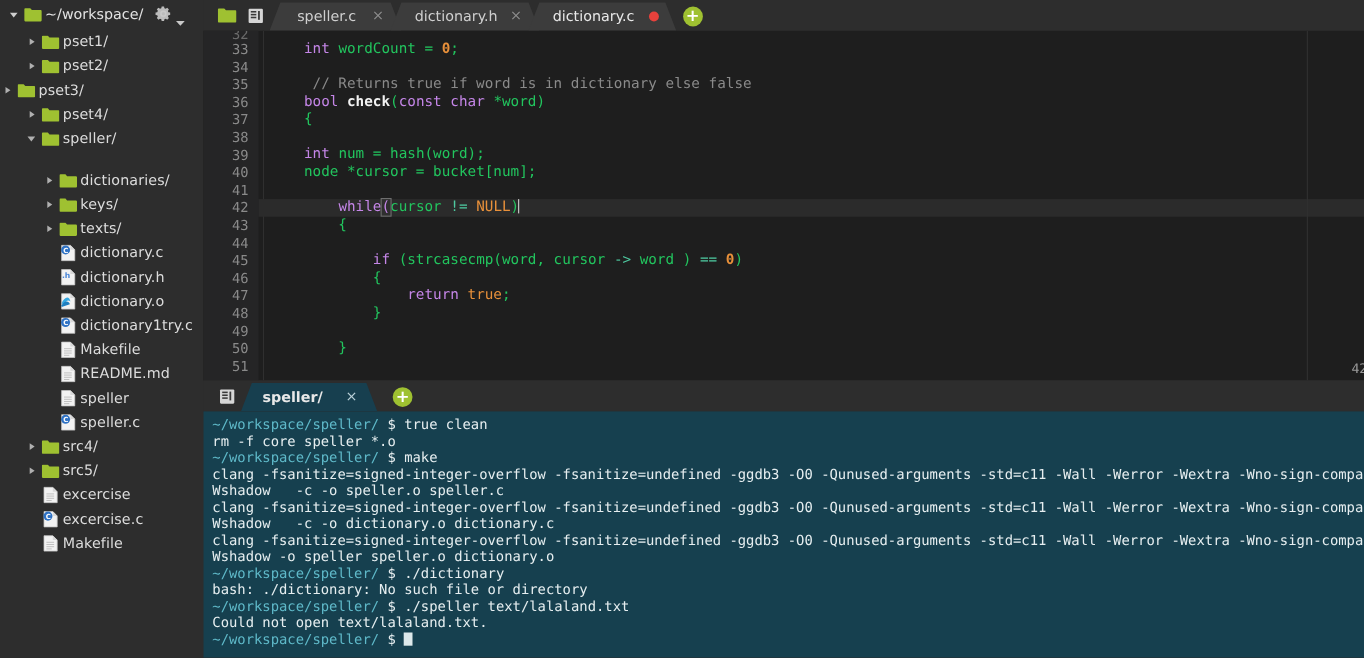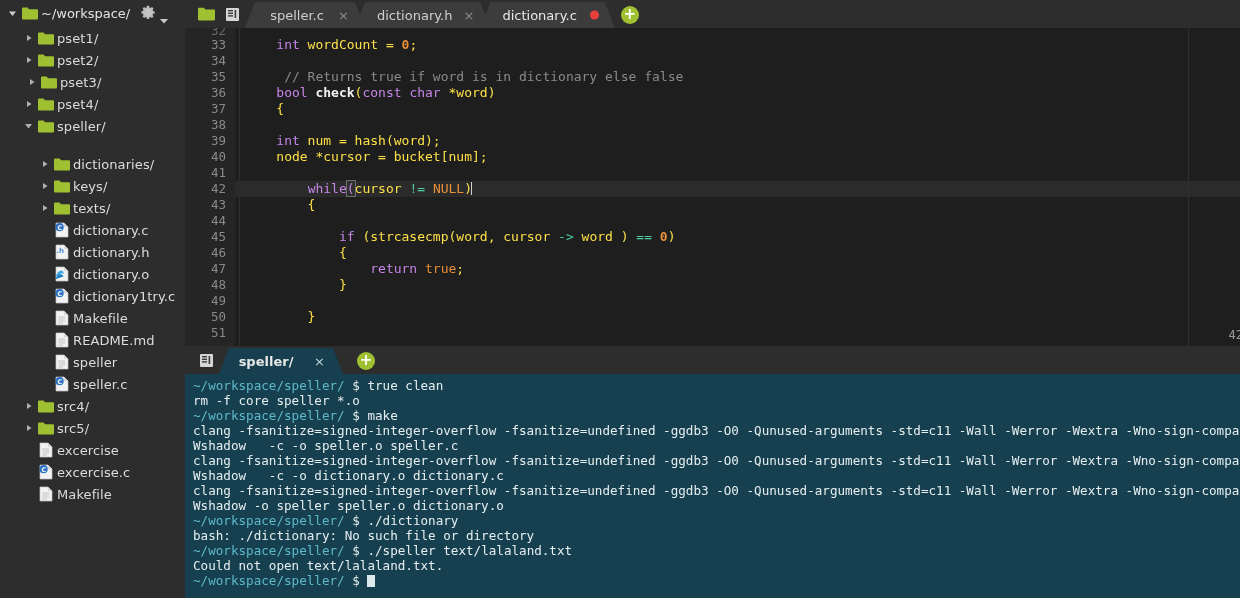--- a/index.html
+++ b/index.html
@@ -102,21 +102,21 @@
     display: inline-block; width: 1px; height: 13px; background: #d0d0d0;
     vertical-align: -2px; margin-left: -1px;
   }
   
   .t-kw   { color: #c586e8; }
   .t-type { color: #c586e8; }
   .t-fn   { color: #f2f2f2; font-weight: bold; }
   .t-num  { color: #e8903a; font-weight: bold; }
   .t-const{ color: #e8903a; }
   .t-cmt  { color: #8a8a8a; }
-  .t-txt  { color: #fde047; }
+  .t-txt  { color: #22c55e; }
   .t-op   { color: #4ec9a0; }
 
   
   .termwrap { position: relative; background: #2d2d2d; }
   .termtabs {
     height: 28px; background: #2d2d2d; display: flex; align-items: flex-end;
     padding-left: 8px;
   }
   .ttab {
     position: relative; height: 26px; display: flex; align-items: center;
@@ -190,21 +190,21 @@
               <path d="M2 1 L6.5 4 L2 7 Z" fill="#b0b0b0"></path>
             </svg>
           </span>
           <span class="ico">
             <svg width="16" height="13" viewBox="0 0 16 13">
               <path d="M0 1.5 A1 1 0 0 1 1 .5 H5.5 L7 2.2 H15 A1 1 0 0 1 16 3.2 V11.5 A1 1 0 0 1 15 12.5 H1 A1 1 0 0 1 0 11.5 Z" fill="#9fc131"></path>
             </svg>
           </span>
           <span class="lbl">pset2/</span>
         </div>
-        <div class="tree-row" style=" margin-left: 25px;">
+        <div class="tree-row" style="">
           <span class="arrow">
             <svg width="8" height="8" viewBox="0 0 8 8">
               <path d="M2 1 L6.5 4 L2 7 Z" fill="#b0b0b0"></path>
             </svg>
           </span>
           <span class="ico">
             <svg width="16" height="13" viewBox="0 0 16 13">
               <path d="M0 1.5 A1 1 0 0 1 1 .5 H5.5 L7 2.2 H15 A1 1 0 0 1 16 3.2 V11.5 A1 1 0 0 1 15 12.5 H1 A1 1 0 0 1 0 11.5 Z" fill="#9fc131"></path>
             </svg>
           </span>

